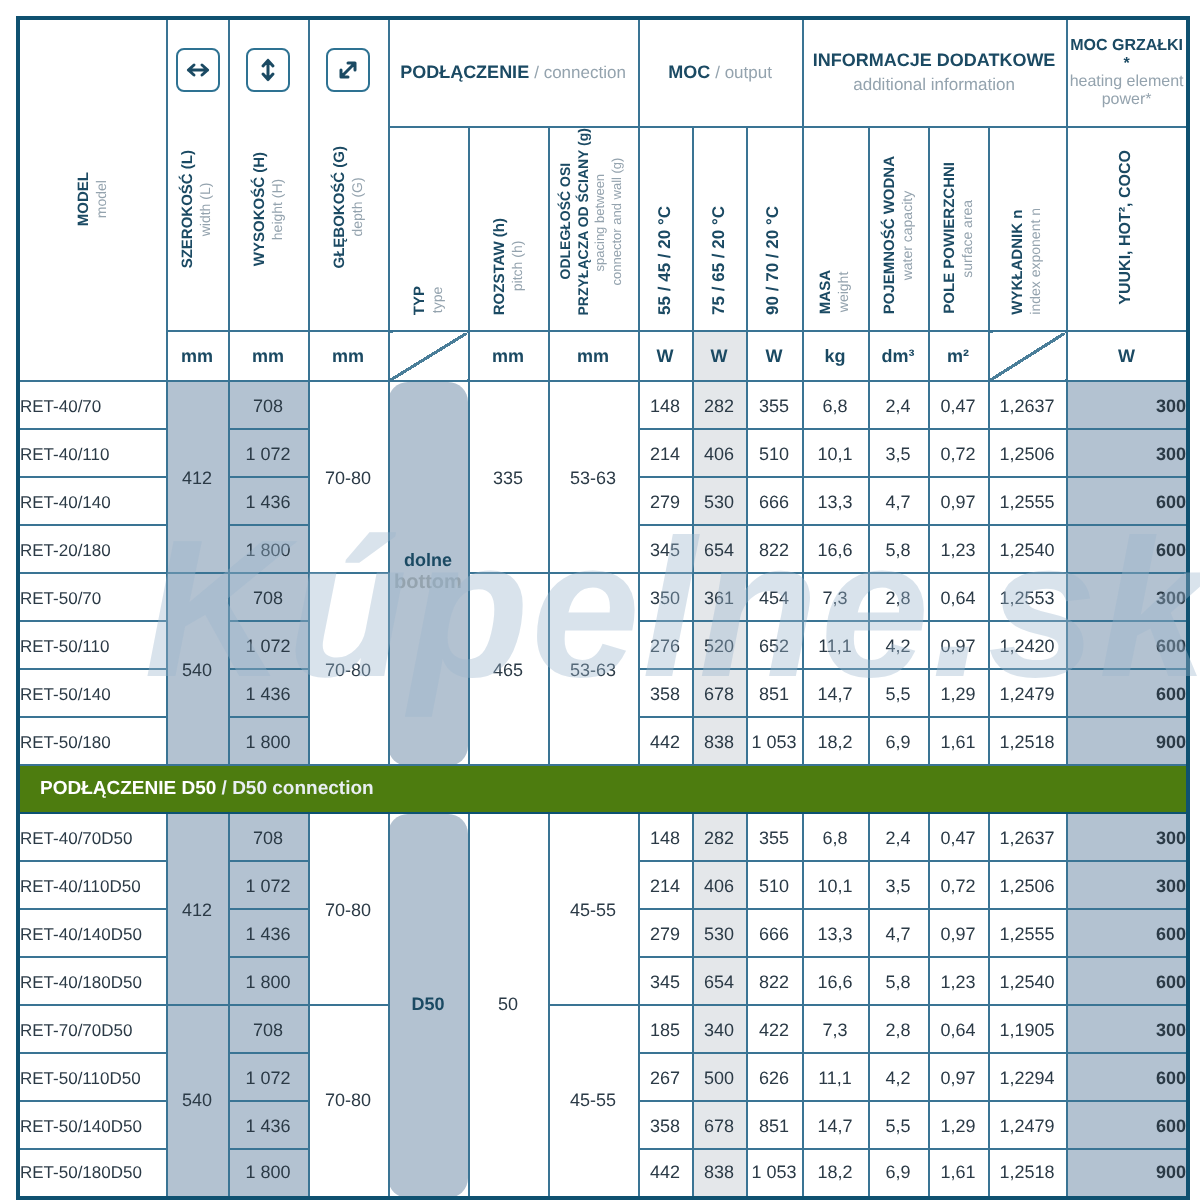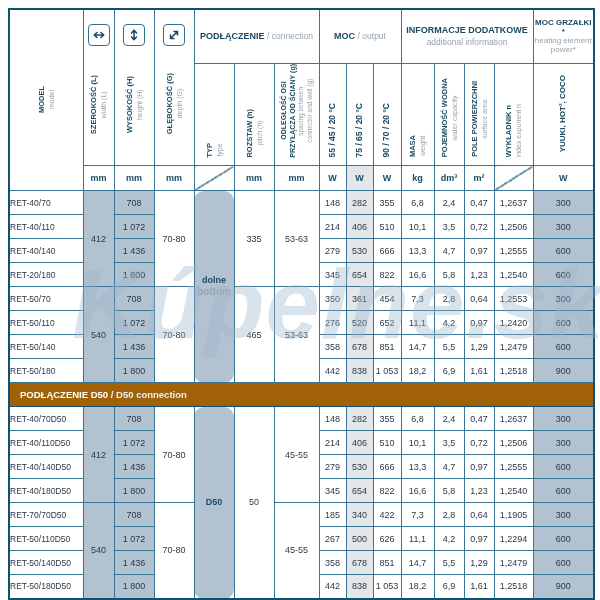--- a/index.html
+++ b/index.html
@@ -52,27 +52,27 @@
     background:linear-gradient(to bottom right,
       transparent calc(50% - 0.8px), #4a7e99 calc(50% - 0.8px),
       #4a7e99 calc(50% + 0.8px), transparent calc(50% + 0.8px));
   }
   
   tbody tr{height:24px;}
   tbody td{font-size:9px;}
   td.model-cell{text-align:left;padding-left:0;font-size:8.5px;}
   td.bg-blue{background:#b3c2d1;}
   td.bg-gray{background:#e4e7ea;}
-  td.bold{font-weight:normal;}
+  td.bold{font-weight:bold;text-align:right;}
   td.typ-cell{line-height:1.2;border-radius:10px;}
   td.typ-cell .pl{font-size:9px;}
   td.typ-cell .en{font-size:10px;font-weight:bold;}
   tr.band-row{height:24px;}
   tr.band-row td{
-    background:#a16207;color:#ffffff;text-align:left;padding-left:10px;
+    background:#4d7c0f;color:#ffffff;text-align:left;padding-left:10px;
     font-size:9.5px;border-color:#0d5271;
   }
   .band-pl{font-weight:bold;color:#ffffff;}
   .band-en{font-weight:bold;color:#e8eef2;}
   
   .watermark{
     position:absolute;left:72px;top:248px;z-index:10;pointer-events:none;
     font-size:98px;font-style:italic;font-weight:bold;letter-spacing:1px;
     color:rgba(156,182,206,0.38);white-space:nowrap;
   }

